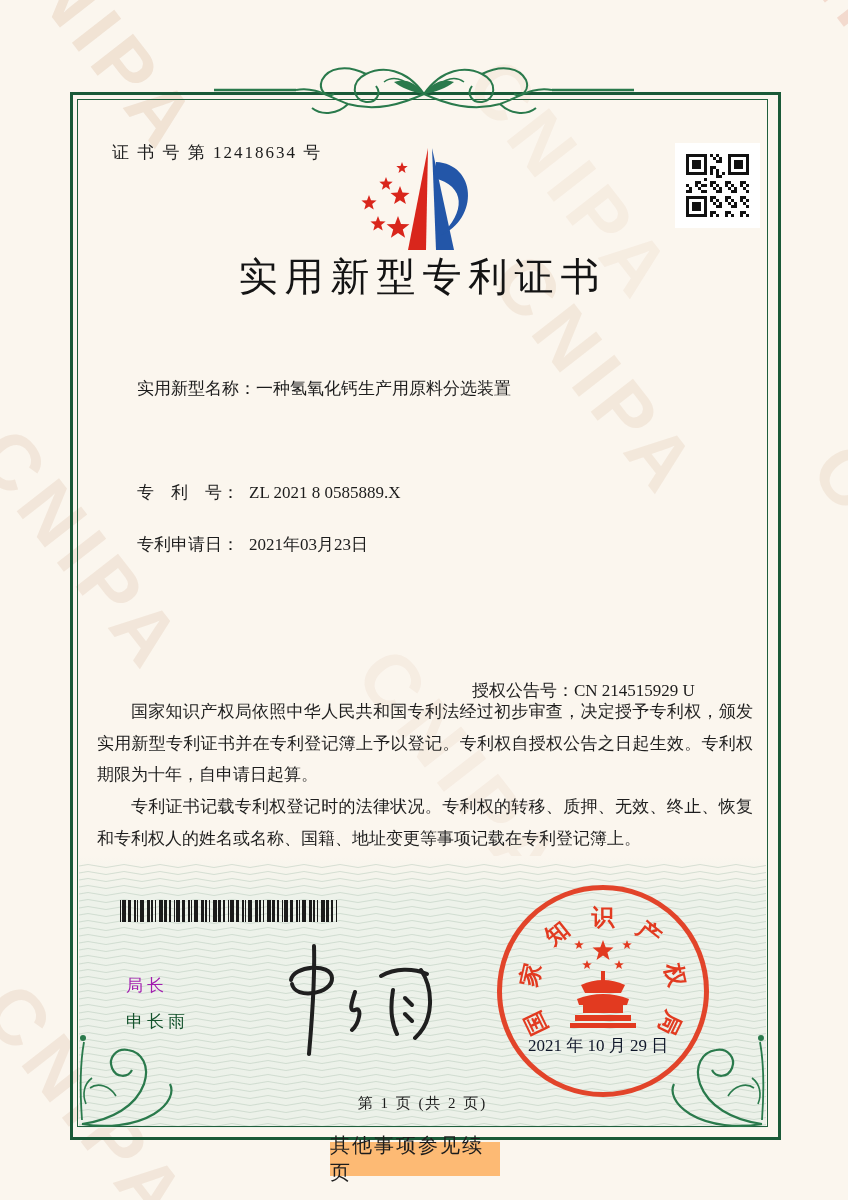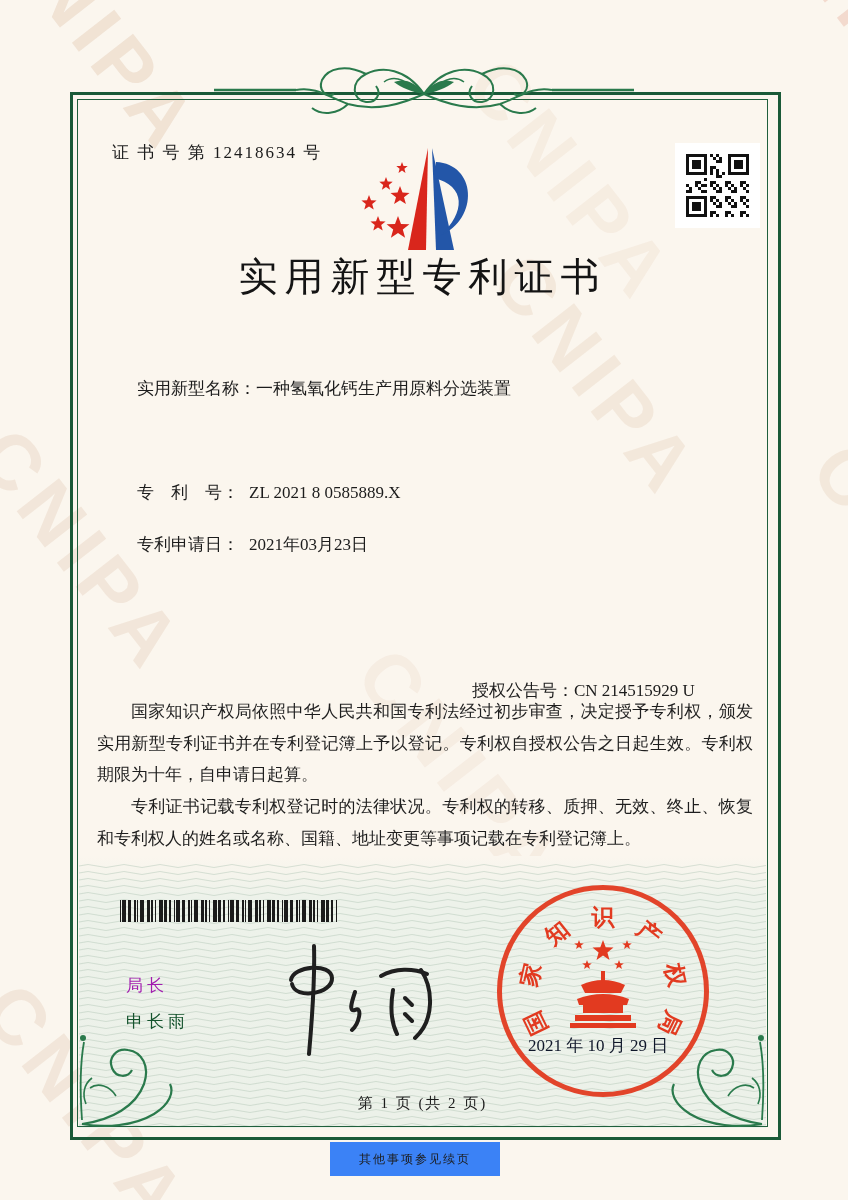--- a/index.html
+++ b/index.html
@@ -37,22 +37,22 @@
   .sig-name{left:126px;top:1010px;font-size:17px;letter-spacing:4px;z-index:4;
             font-family:"Liberation Sans","DejaVu Sans",sans-serif;color:#14532d;}
   .sig-hand{left:255px;top:940px;width:200px;height:120px;z-index:5;}
   
   .seal{left:497px;top:885px;width:212px;height:212px;z-index:5;}
   .seal-ring{position:absolute;inset:0;border:5px solid #e23a20;border-radius:50%;opacity:.95;}
   .seal-char{position:absolute;font-size:23px;font-weight:bold;color:#e23a20;z-index:2;
              font-family:"Liberation Serif","DejaVu Serif",serif;}
   .seal-date{left:528px;top:1034px;width:150px;font-size:17px;color:#0f172a;z-index:6;white-space:pre;}
   .pfoot{left:70px;top:1094px;width:705px;text-align:center;font-size:15px;letter-spacing:2px;z-index:4;}
-  .contnote{left:330px;top:1142px;width:170px;height:34px;background:#3b82f6;z-index:4;
-            display:flex;align-items:center;justify-content:center;font-size:12px;letter-spacing:2px;}
+  .contnote{left:330px;top:1142px;width:170px;height:34px;background:#fdba74;z-index:4;
+            display:flex;align-items:center;justify-content:center;font-size:20px;letter-spacing:2px;}
   .orn{left:214px;top:60px;z-index:3;}
   .fl-left{left:76px;top:1008px;z-index:3;}
   .fl-right{left:668px;top:1008px;z-index:3;transform:scaleX(-1);}
   .waves{left:79px;top:860px;z-index:1;}
 </style>
 </head>
 <body>
 
 <div class="page">
 

